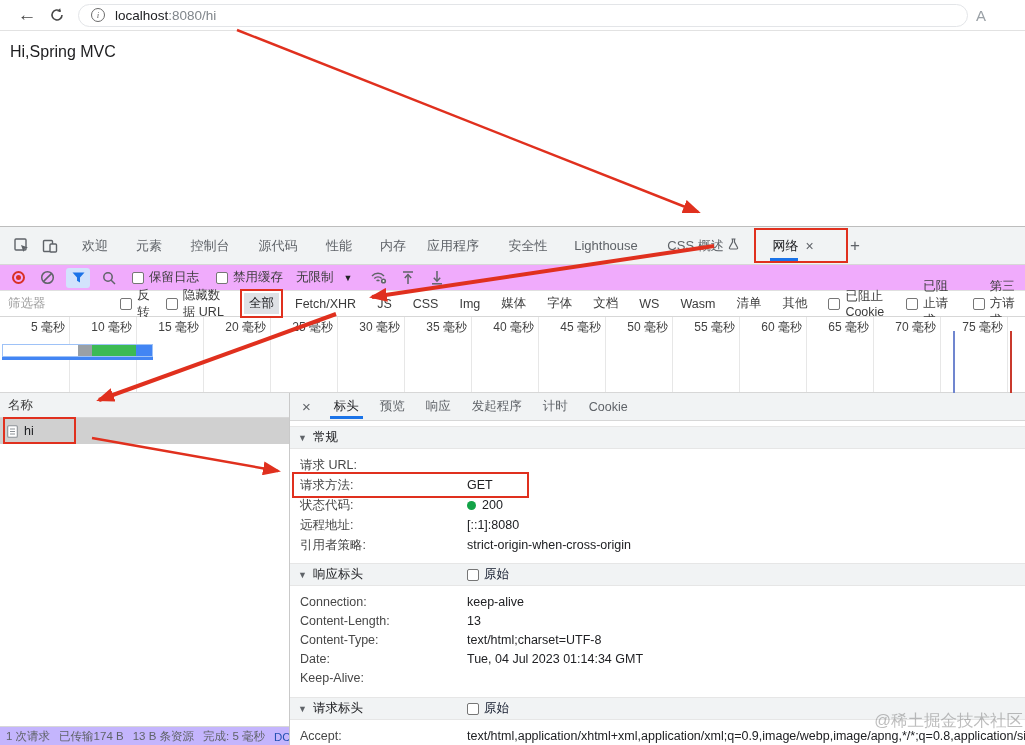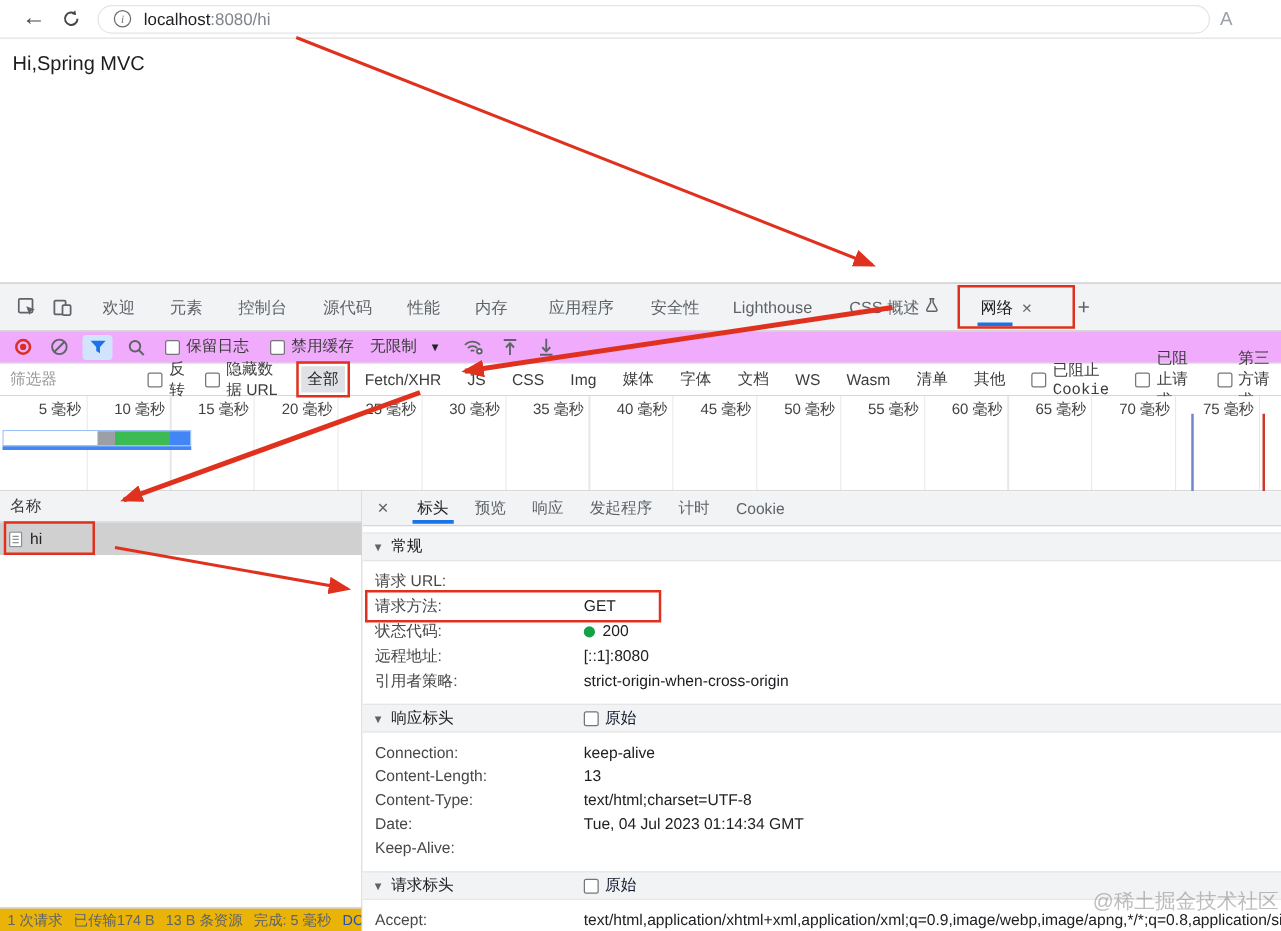--- a/index.html
+++ b/index.html
@@ -39,21 +39,21 @@
   .checkbox { width:12px; height:12px; border:1.4px solid #767676; border-radius:2px; background:#fff; display:inline-block; flex:none; }
   .cb-group { display:flex; align-items:center; gap:5px; color:#3c3c3c; }
   .throttle { display:flex; align-items:center; gap:10px; margin-left:4px; color:#3c3c3c; }
   .throttle .caret { font-size:9px; color:#202124; }
 
   #filter-bar { position:absolute; left:0; top:64px; width:1025px; height:26px; background:#fff; border-bottom:1px solid #d7d7d7; display:flex; align-items:center; font-size:12.5px; }
   #filter-input { width:150px; padding-left:8px; color:#9a9a9a; }
   .pill { padding:2px 5px; border-radius:0; color:#3c3c3c; white-space:nowrap; position:relative; }
   .pill.selected { background:#dfe1e5; color:#202124; }
   .pill-row { display:flex; align-items:center; gap:11px; margin-left:12px; }
-  .fb-cbs { display:flex; align-items:center; gap:14px; margin-left:16px;font-family:Liberation Mono, monospace; }
+  .fb-cbs { display:flex; align-items:center; gap:14px; margin-left:16px; }
 
   #timeline { position:absolute; left:0; top:90px; width:1025px; height:76px; background:#fff; border-bottom:1px solid #d7d7d7;
     background-image:repeating-linear-gradient(to right, transparent 0px, transparent 66px, #e7e7e7 66px, #e7e7e7 67px);
     background-position:3px 0; }
   #timeline-labels { display:flex; padding-left:5px; height:20px; align-items:center; }
   #timeline-labels .tick { width:67px; flex:none; text-align:right; padding-right:7px; font-size:12px; color:#424242; white-space:nowrap; overflow:visible; }
   #overview-bar { position:absolute; left:2px; top:27px; width:151px; height:13px; border:1px solid #9ec2f7; display:flex; }
   #overview-bar .seg-white { width:76px; background:#fff; }
   #overview-bar .seg-gray { width:14px; background:var(--c-ov_gray); }
   #overview-bar .seg-green { width:45px; background:var(--c-ov_green); }
@@ -62,21 +62,21 @@
   .event-line { position:absolute; top:14px; width:2px; height:62px; }
   #dcl-line { left:953px; background:var(--c-dcl_line); }
   #load-line { left:1010px; background:var(--c-load_line); }
 
   
   #net-main { position:absolute; left:0; top:166px; width:1025px; height:353px; display:flex; }
   #request-list { width:290px; height:353px; border-right:1px solid #c9c9c9; display:flex; flex-direction:column; background:#fff; }
   #list-header { height:25px; background:#f1f3f4; border-bottom:1px solid #d7d7d7; display:flex; align-items:center; padding-left:8px; color:#3c3c3c; }
   #row-hi { position:relative; height:26px; background:var(--c-selected_row); display:flex; align-items:center; gap:6px; padding-left:7px; color:#202124; }
   #list-filler { flex:1; background:#fff; }
-  #summary-bar { height:20px; background:#eab308; border-top:1px solid #d7d7d7; display:flex; align-items:center; gap:9px; padding-left:6px; font-size:11.5px; color:#5f6368; white-space:nowrap; overflow:hidden; }
+  #summary-bar { height:20px; background:#c4b5fd; border-top:1px solid #d7d7d7; display:flex; align-items:center; gap:9px; padding-left:6px; font-size:11.5px; color:#5f6368; white-space:nowrap; overflow:hidden; }
   #summary-bar .dcl { color:#2451b2; }
 
   #detail-panel { width:735px; height:353px; display:flex; flex-direction:column; overflow:hidden; background:#fff; }
   #detail-tabs { height:28px; background:#f1f3f4; border-bottom:1px solid #d7d7d7; display:flex; align-items:center; gap:21px; padding-left:12px; flex:none; }
   .detail-tab { position:relative; height:28px; display:flex; align-items:center; color:#5f6368; font-size:12.5px; }
   .detail-tab.active { color:#202124; }
   .detail-tab.active .underline { position:absolute; left:-4px; right:-4px; bottom:2px; height:2.5px; background:var(--c-accent); }
   #detail-close { color:#5f6368; font-size:15px; margin-right:2px; }
 
   #detail-content { flex:1; overflow:hidden; position:relative; }
@@ -143,21 +143,21 @@
       </div>
     <div class="dt-tab" style="width:48px; margin-left:20px">
         <span>源代码</span>
       </div>
     <div class="dt-tab" style="width:34px; margin-left:20px">
         <span>性能</span>
       </div>
     <div class="dt-tab" style="width:34px; margin-left:20px">
         <span>内存</span>
       </div>
-    <div class="dt-tab" style="width:62px; margin-left:24px">
+    <div class="dt-tab" style="width:62px; margin-left:12px">
         <span>应用程序</span>
       </div>
     <div class="dt-tab" style="width:48px; margin-left:20px">
         <span>安全性</span>
       </div>
     <div class="dt-tab" style="width:68px; margin-left:20px">
         <span>Lighthouse</span>
       </div>
     <div class="dt-tab" style="width:86px; margin-left:20px">
         <span>CSS 概述</span>

